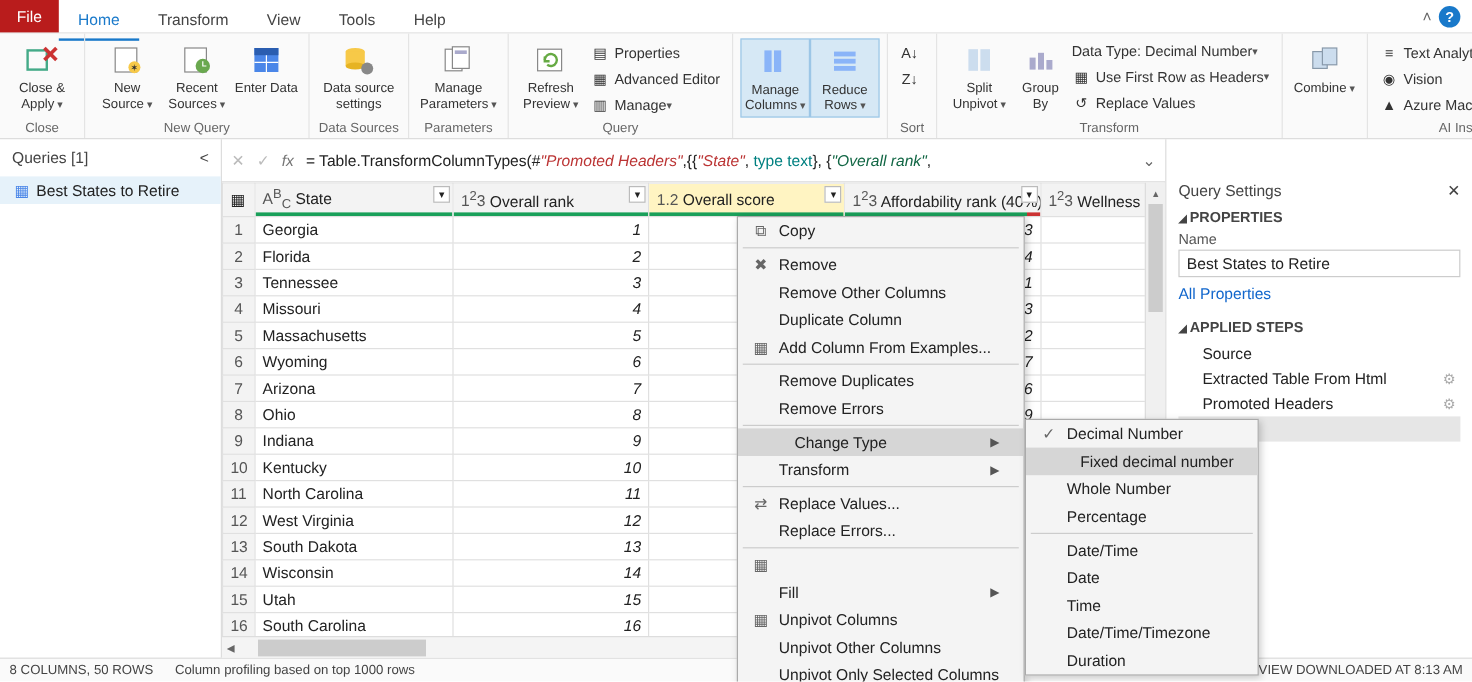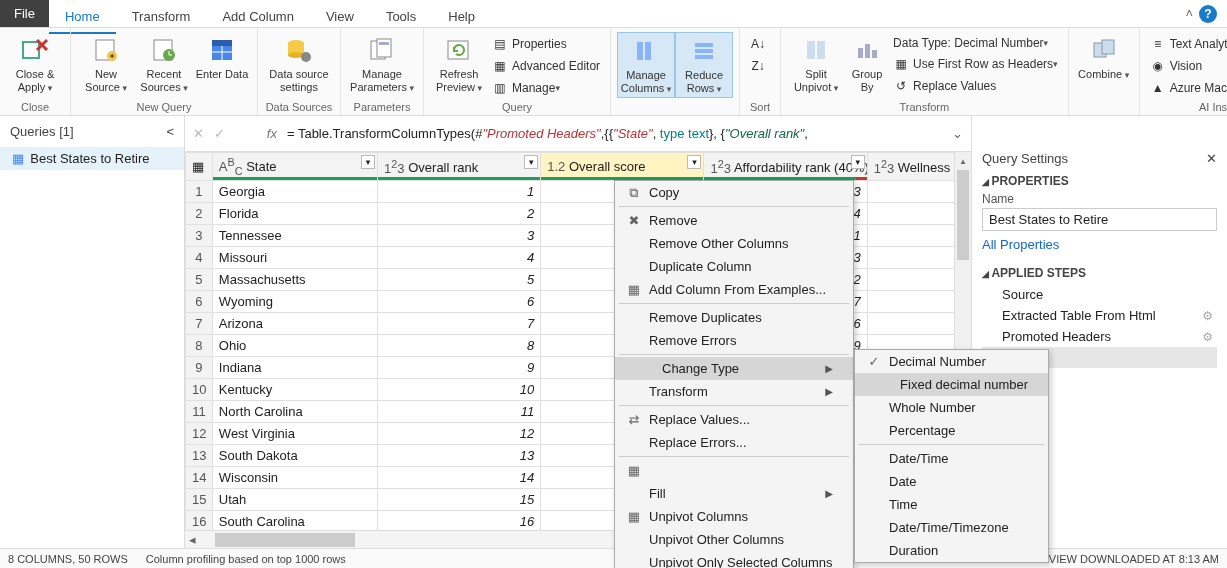--- a/index.html
+++ b/index.html
@@ -1,20 +1,20 @@
 <!DOCTYPE html>
 <html><head>
 <meta charset="utf-8">
 <style>
 * { box-sizing: border-box; margin: 0; padding: 0; font-family: "Segoe UI", Arial, sans-serif; }
 body { background: #fff; font-size: 13px; color: #222; width: 1227px; height: 568px; overflow: hidden; position: relative; }
 
 
 .menubar { display: flex; height: 28px; border-bottom: 1px solid #ddd; align-items: stretch; }
-.menubar .file { background: #404040; color: #fff; padding: 0 14px; display: flex; align-items: center; font-size: 13px; }
+.menubar .file { background: #b91c1c; color: #fff; padding: 0 14px; display: flex; align-items: center; font-size: 13px; }
 .menubar .tab { padding: 16px 16px; display: flex; align-items: center; color: #444; border-bottom: 2px solid transparent; }
 .menubar .tab.active { border-bottom: 2px solid #1979ca; color: #1979ca; }
 .menubar .spacer { flex: 1; }
 .menubar .help { width: 18px; height: 18px; border-radius: 50%; background: #1979ca; color: #fff; display:flex;align-items:center;justify-content:center; margin: 5px 10px 0 0; font-size:12px; font-weight:bold;}
 .menubar .chev { color:#666; margin-right:6px; display:flex;align-items:center;}
 
 
 .ribbon { display: flex; height: 88px; border-bottom: 1px solid #ddd; background: #fafafa; }
 .group { border-right: 1px solid #e4e4e4; padding: 4px 6px 2px 6px; display: flex; flex-direction: column; }
 .group .items { display: flex; flex: 1; align-items: flex-start; }
@@ -27,21 +27,21 @@
 .stack { display: flex; flex-direction: column; gap: 2px; padding-top:2px;}
 .caret::after { content: " ▾"; font-size: 9px; color: #555; }
 
 
 .body { display: flex; height: 432px; }
 .queries { width: 185px; border-right: 1px solid #ddd; }
 .queries .hdr { display: flex; justify-content: space-between; padding: 8px 10px; color: #444; }
 .queries .item { padding: 4px 12px; background:#e6f2fa; display:flex; align-items:center; gap:6px;}
 .center { flex: 1; display: flex; flex-direction: column; border-right: 1px solid #ddd; min-width:0;}
 .formula { display: flex; align-items: center; height: 36px; border-bottom: 1px solid #ddd; padding: 0 8px; gap:10px;}
-.formula .fx { color:#777; font-style:italic;margin-left:32px; }
+.formula .fx { color:#777; font-style:italic; }
 .formula .code { flex:1; font-family: Consolas, monospace; font-size:13px; white-space:nowrap; overflow:hidden;}
 .formula .code .kw { color:#008080;}
 .formula .code .str { font-style: italic; }
 .formula .code .str1 { color:#b33;}
 .formula .code .str2 { color:#164;}
 
 
 .grid-wrap { flex:1; overflow:hidden; position:relative;}
 .grid { border-collapse: collapse; width: 100%; table-layout:fixed;}
 .grid th, .grid td { border: 1px solid #e0e0e0; padding: 3px 6px; font-size: 13px; height:21px; }
@@ -90,21 +90,20 @@
 
 svg { display:block; }
 </style>
 </head>
 <body>
 
 <div class="menubar">
   <div class="file">File</div>
   <div class="tab active">Home</div>
   <div class="tab">Transform</div>
-  <div class="tab">Add Column</div>
   <div class="tab">View</div>
   <div class="tab">Tools</div>
   <div class="tab">Help</div>
   <div class="spacer"></div>
   <div class="chev">˄</div>
   <div class="help">?</div>
 </div>
 
 <div class="ribbon">
   <div class="group">

